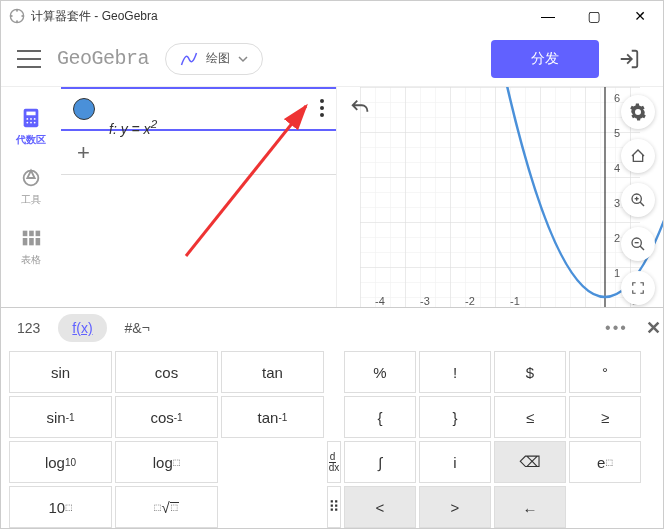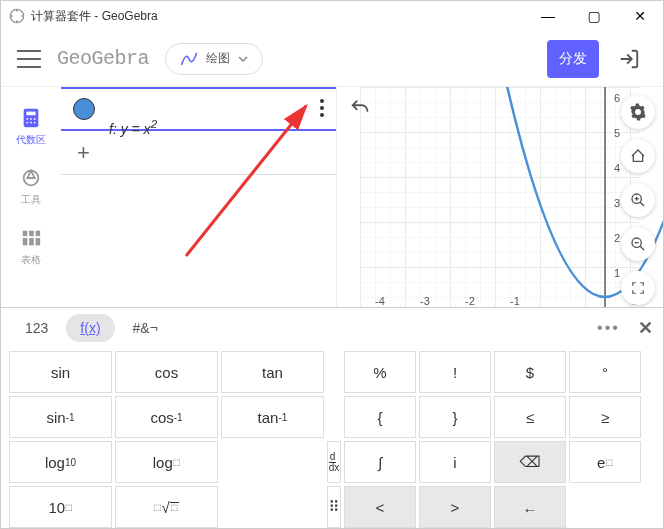--- a/index.html
+++ b/index.html
@@ -10,45 +10,45 @@
   .titlebar-text { font-size: 12px; color: #333; }
   .titlebar-controls { margin-left: auto; display: flex; }
   .titlebar-btn { width: 46px; height: 30px; display: flex; align-items: center; justify-content: center; font-size: 14px; }
   
   .toolbar { height: 56px; display: flex; align-items: center; padding: 0 16px; border-bottom: 1px solid #eee; }
   .hamburger { width: 24px; height: 24px; display: flex; flex-direction: column; justify-content: space-around; margin-right: 16px; }
   .hamburger span { height: 2px; background: #666; }
   .logo { font-size: 20px; color: #999; margin-right: 16px; font-family: Liberation Mono, monospace; letter-spacing: -0.5px; }
   .mode-chip { border: 1px solid #ddd; border-radius: 24px; padding: 6px 14px; display: flex; align-items: center; gap: 8px; color: #555; font-size: 12px; }
   .mode-chip svg.plot { stroke: #6161ff; }
-  .publish-btn { margin-left: auto; background: #6161ff; color: #fff; border: none; border-radius: 4px; padding: 10px 12px; font-size: 14px; }
+  .publish-btn { margin-left: auto; background: #6161ff; color: #fff; border: none; border-radius: 4px; padding: 10px 40px; font-size: 14px; }
   .signin { width: 36px; height: 36px; display: flex; align-items: center; justify-content: center; margin-left: 12px; color: #555; }
 
   .workspace { display: flex; height: 220px; }
   .side-tabs { width: 60px; display: flex; flex-direction: column; align-items: center; gap: 20px; padding-top: 20px; }
   .side-tab { display: flex; flex-direction: column; align-items: center; gap: 4px; color: #999; font-size: 10px; }
-  .side-tab.active { color: #6161ff; }
+  .side-tab.active { color: #6161ff; font-weight: bold; }
   .side-ico { width: 22px; height: 22px; }
   
   .algebra { width: 275px; position: relative; }
   .alg-row { height: 44px; display: flex; align-items: center; border-bottom: 1px solid #ddd; padding-left: 12px; position: relative; }
   .alg-row.first { border-top: 2px solid #6161ff; border-bottom: 2px solid #6161ff; }
   .circ { width: 22px; height: 22px; border-radius: 50%; background: #4a90d9; border: 1px solid #333; margin-right: 14px; }
   .formula { font-size: 14px; color: #333; font-family: 'Times New Roman', serif; font-style: italic; margin-top: 36px; }
   .plus { font-size: 22px; color: #666; margin-left: 4px; }
   .kebab { position: absolute; right: 12px; top: 10px; display: flex; flex-direction: column; gap: 3px; }
   .kebab span { width: 4px; height: 4px; background: #333; border-radius: 50%; }
   
   .graph { flex: 1; position: relative; background: #fff; overflow: hidden; border-left: 1px solid #eee; }
   .float-btns { position: absolute; right: 8px; top: 8px; display: flex; flex-direction: column; gap: 10px; z-index: 5; }
   .float-btn { width: 34px; height: 34px; border-radius: 50%; background: #fff; box-shadow: 0 1px 4px rgba(0,0,0,0.2); display: flex; align-items: center; justify-content: center; color: #555; font-size: 16px; }
   .undo { position: absolute; left: 12px; top: 10px; color: #555; z-index: 5; }
   
   .keyboard { height: 223px; border-top: 1px solid #ccc; background: #fff; }
-  .kb-tabs { height: 40px; display: flex; align-items: center; padding: 0 10px; gap: 4px; text-align: center; }
+  .kb-tabs { height: 40px; display: flex; align-items: center; padding: 0 2px; gap: 4px; text-align: center; }
   .kb-tab { padding: 6px 14px; border-radius: 16px; font-size: 14px; color: #555; }
   .kb-tab.active { background: #e5e5e5; color: #6161ff; text-decoration: underline; }
   .kb-more { margin-left: auto; color: #888; letter-spacing: 2px; font-size: 16px; }
   .kb-close { margin-left: 14px; color: #666; font-size: 18px; font-weight: bold; }
   .kb-grid { display: grid; grid-template-columns: 100px 100px 100px 18px 66px 66px 66px 66px 66px; grid-template-rows: repeat(4, 42px); gap: 3px; padding: 3px 8px; }
   .key { background: #fff; border: 1px solid #ddd; border-radius: 0; display: flex; align-items: center; justify-content: center; font-size: 15px; color: #333; }
   .key.dark { background: #e8e8e8; }
   .spacer { background: transparent; border: none; }
   
   .arrow { position: absolute; left: 175px; top: 85px; z-index: 20; pointer-events: none; }

